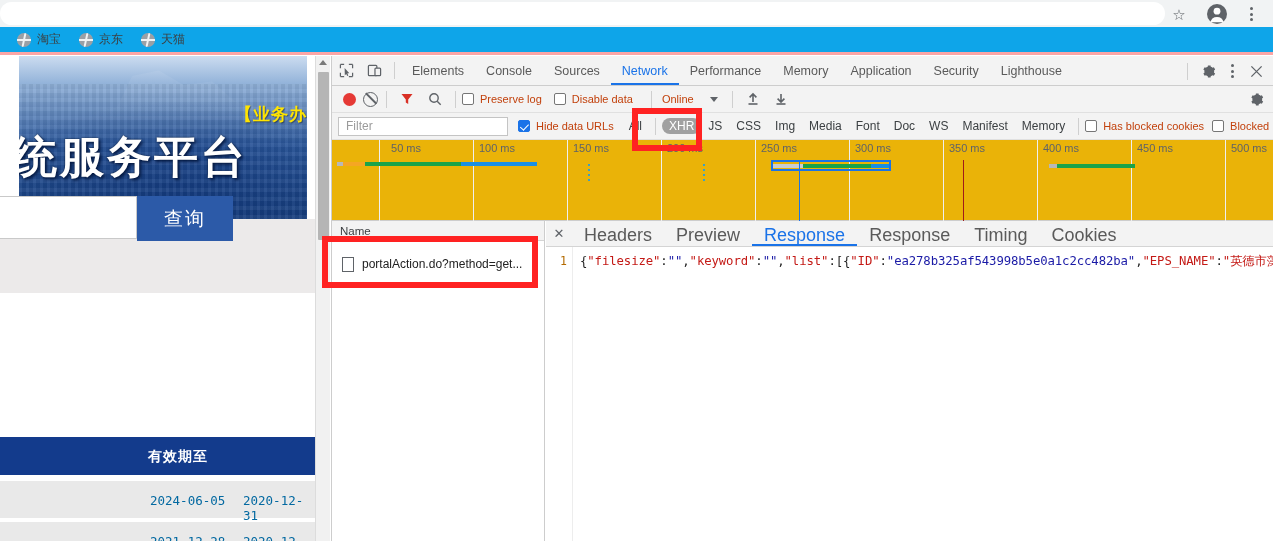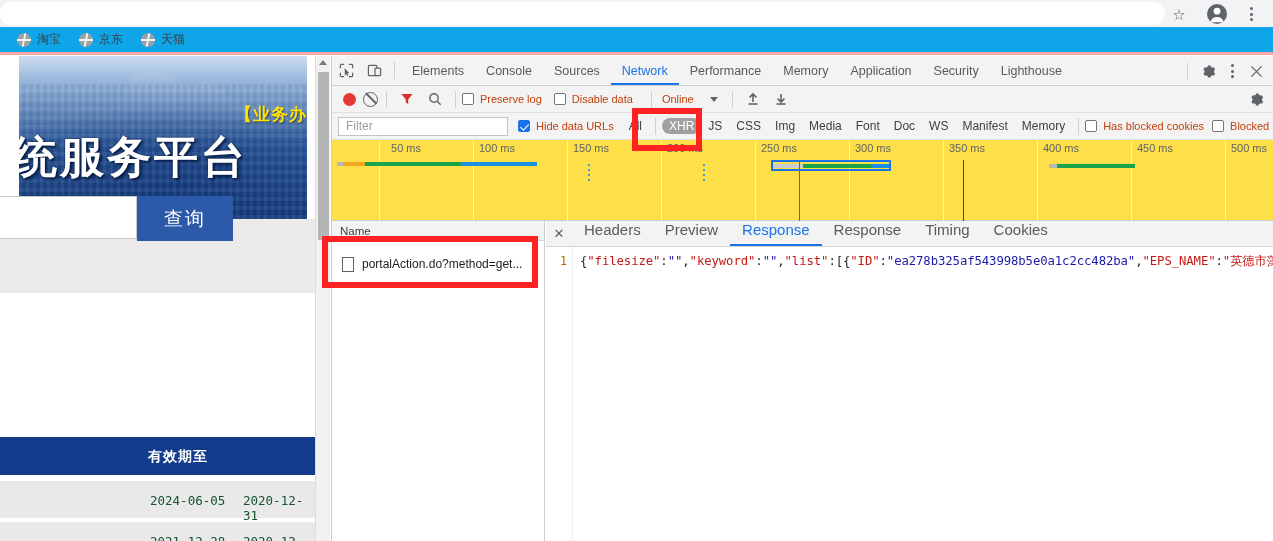--- a/index.html
+++ b/index.html
@@ -121,21 +121,21 @@
   }
   .thead {
     position: absolute; left: 0; top: 381px; width: 315px; height: 38px;
     background: #133b8c; color: #ffffff; font-weight: 700; font-size: 14px;
   }
   .th-a { position: absolute; left: 148px; top: 11px; letter-spacing: 1px; }
   .th-b { position: absolute; left: 230px; top: 11px; letter-spacing: 1px; margin-top: 40px; }
   .trow {
     position: absolute; left: 0; width: 315px; height: 39px;
     background: #e9e9e9; border-bottom: 2px solid #ffffff;
-    color: #14532d; font-size: 12.5px;
+    color: #0369a1; font-size: 12.5px;
     font-family: "DejaVu Sans Mono", monospace;
   }
   .td-a { position: absolute; left: 150px; top: 12px; }
   .td-b { position: absolute; left: 243px; top: 12px; }
   .page-scroll {
     position: absolute; left: 315px; top: 56px; width: 15px; height: 485px;
     background: #f1f1f1; border-left: 1px solid #dcdcdc;
   }
   .page-scroll-up {
     position: absolute; left: 3px; top: 4px;
@@ -229,21 +229,21 @@
     flex: 0 0 auto; margin-right: 10px;
   }
   .ftype {
     font-size: 12px; color: #3c4043; padding: 1px 7px;
     border-radius: 9px; white-space: nowrap; flex: 0 0 auto;
   }
   .ftype.sel { background: #a0a0a0; color: #ffffff; }
 
   .dt-timeline {
     position: absolute; left: 0; top: 84px; width: 942px; height: 81px;
-    background: #fde047; border-bottom: 1px solid #cdcdcd; text-align: right;
+    background: #eab308; border-bottom: 1px solid #cdcdcd; text-align: right;
   }
   .tl-tick {
     position: absolute; top: 0; height: 81px; width: 1px; background: #efefef;
   }
   .tl-tick-label {
     position: absolute; top: 2px; font-size: 11px; color: #5f6368;
     transform: translateX(-100%); padding-right: 5px; white-space: nowrap;
   }
   .tl-bar { position: absolute; height: 4px; }
   .tl-marker { position: absolute; top: 20px; width: 1px; height: 61px; }
@@ -286,22 +286,22 @@
   .det-tabs {
     position: absolute; left: 214px; top: 0; width: 728px; height: 26px;
     background: #f3f3f3; border-bottom: 1px solid #d4d4d4;
     display: flex; align-items: center;
   }
   .det-close {
     width: 26px; height: 26px; display: flex; align-items: center;
     justify-content: center; color: #5f6368; font-size: 13px; flex: 0 0 auto;
   }
   .det-tab {
-    padding: 0 12px; height: 25px; display: flex; align-items: flex-start;
-    font-size: 15px; color: #5a5a5a; white-space: nowrap; flex: 0 0 auto;
+    padding: 0 12px; height: 25px; display: flex; align-items: flex-end;
+    font-size: 18px; color: #5a5a5a; white-space: nowrap; flex: 0 0 auto;
   }
   .det-tab.active { color: #1a73e8; box-shadow: inset 0 -2px 0 #1a73e8; }
 
   .resp-body {
     position: absolute; left: 214px; top: 26px; width: 728px; height: 294px;
     background: #ffffff; overflow: hidden;
   }
   .gutter {
     position: absolute; left: 0; top: 0; width: 27px; height: 294px;
     background: #ffffff; border-right: 1px solid #ededed;

